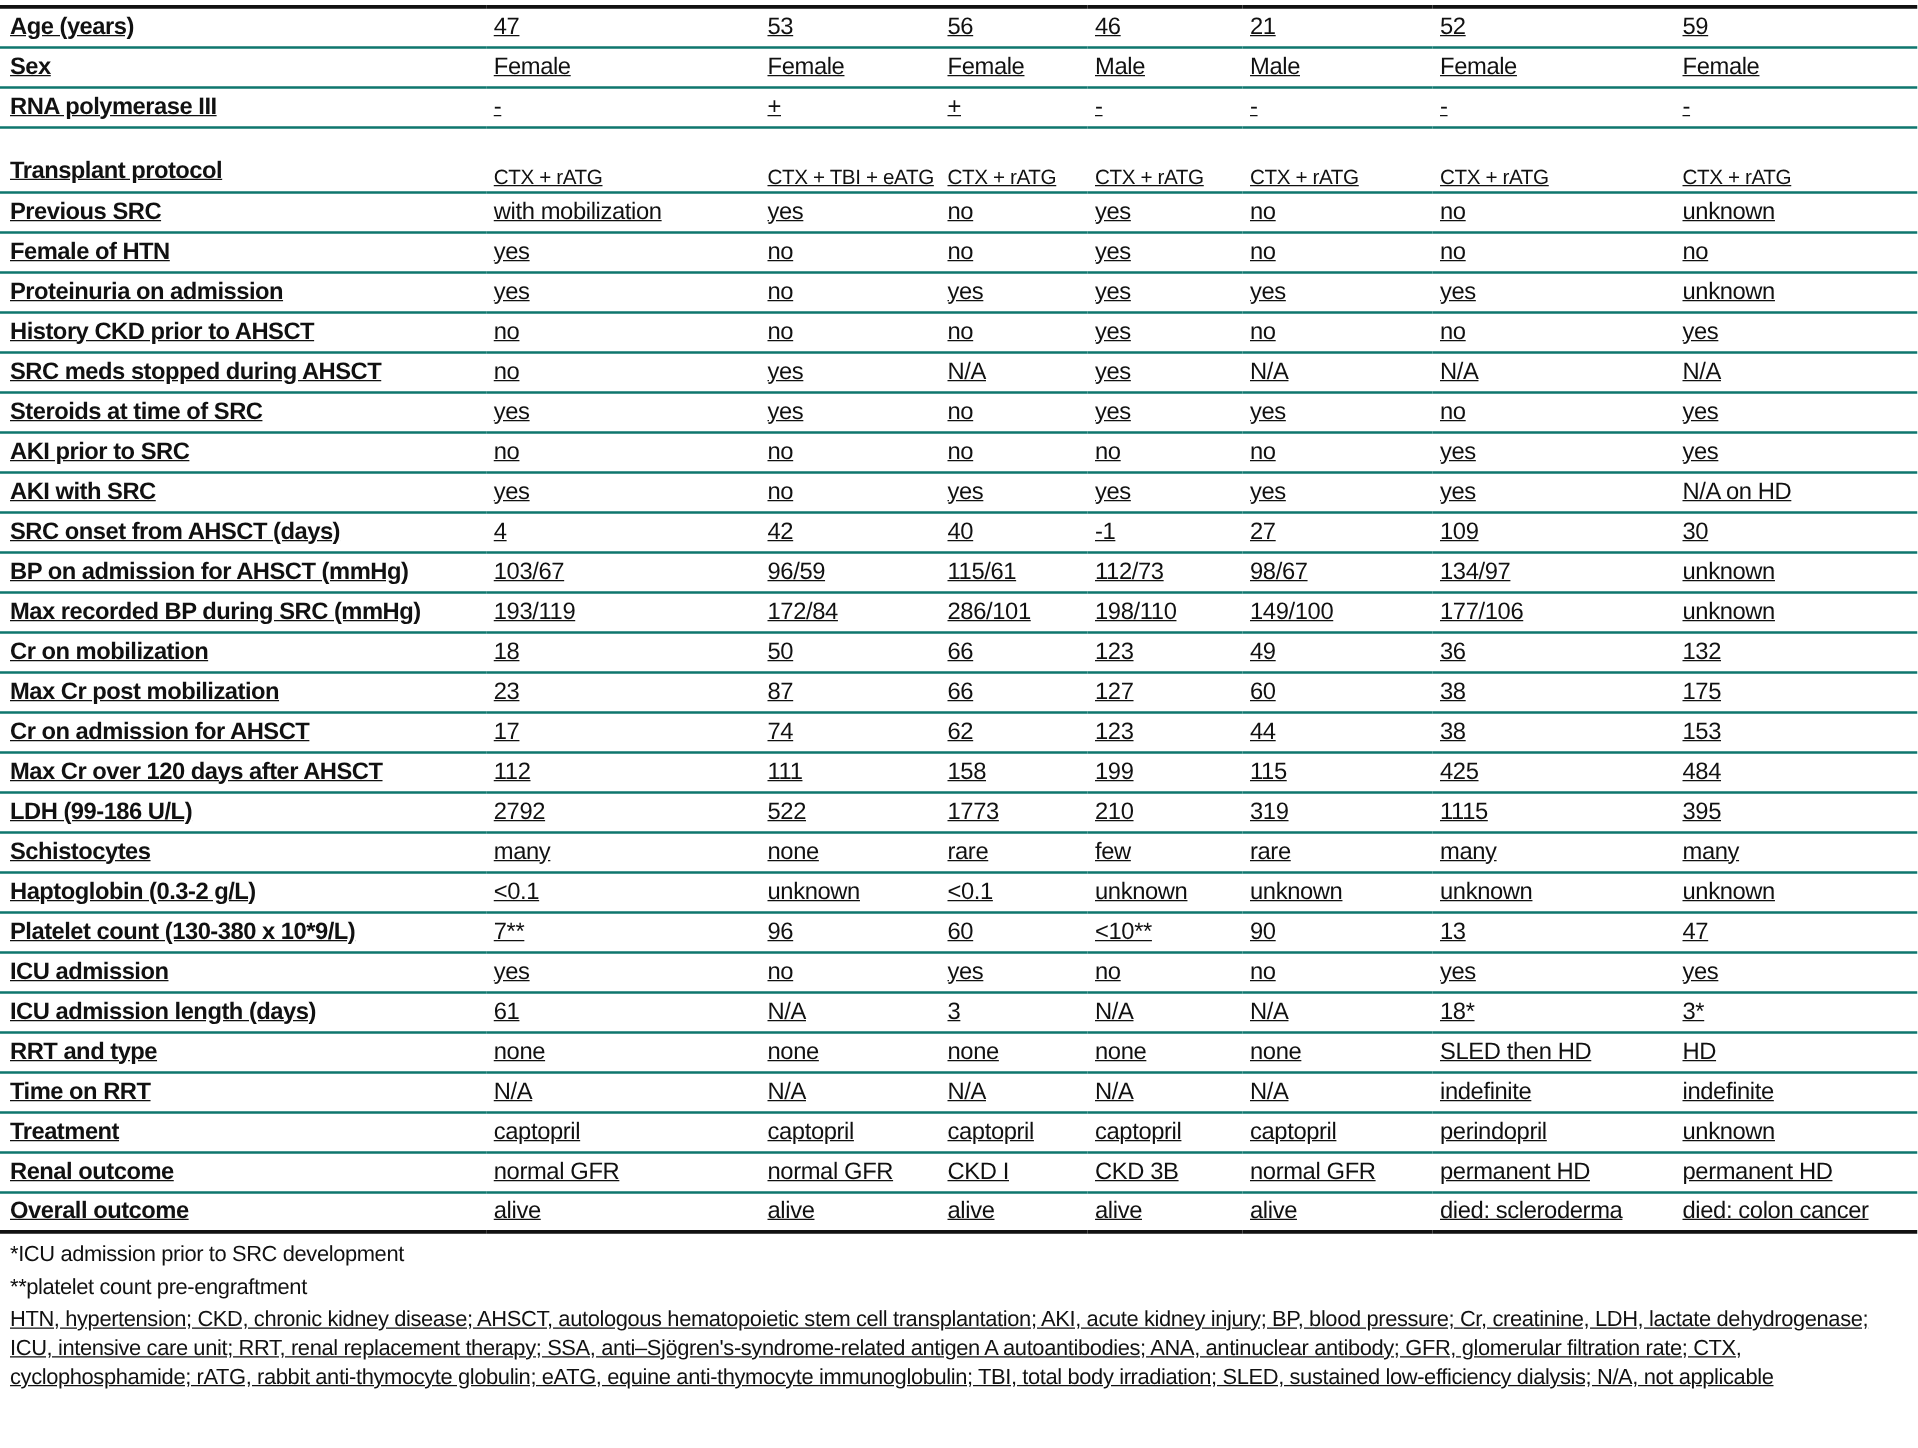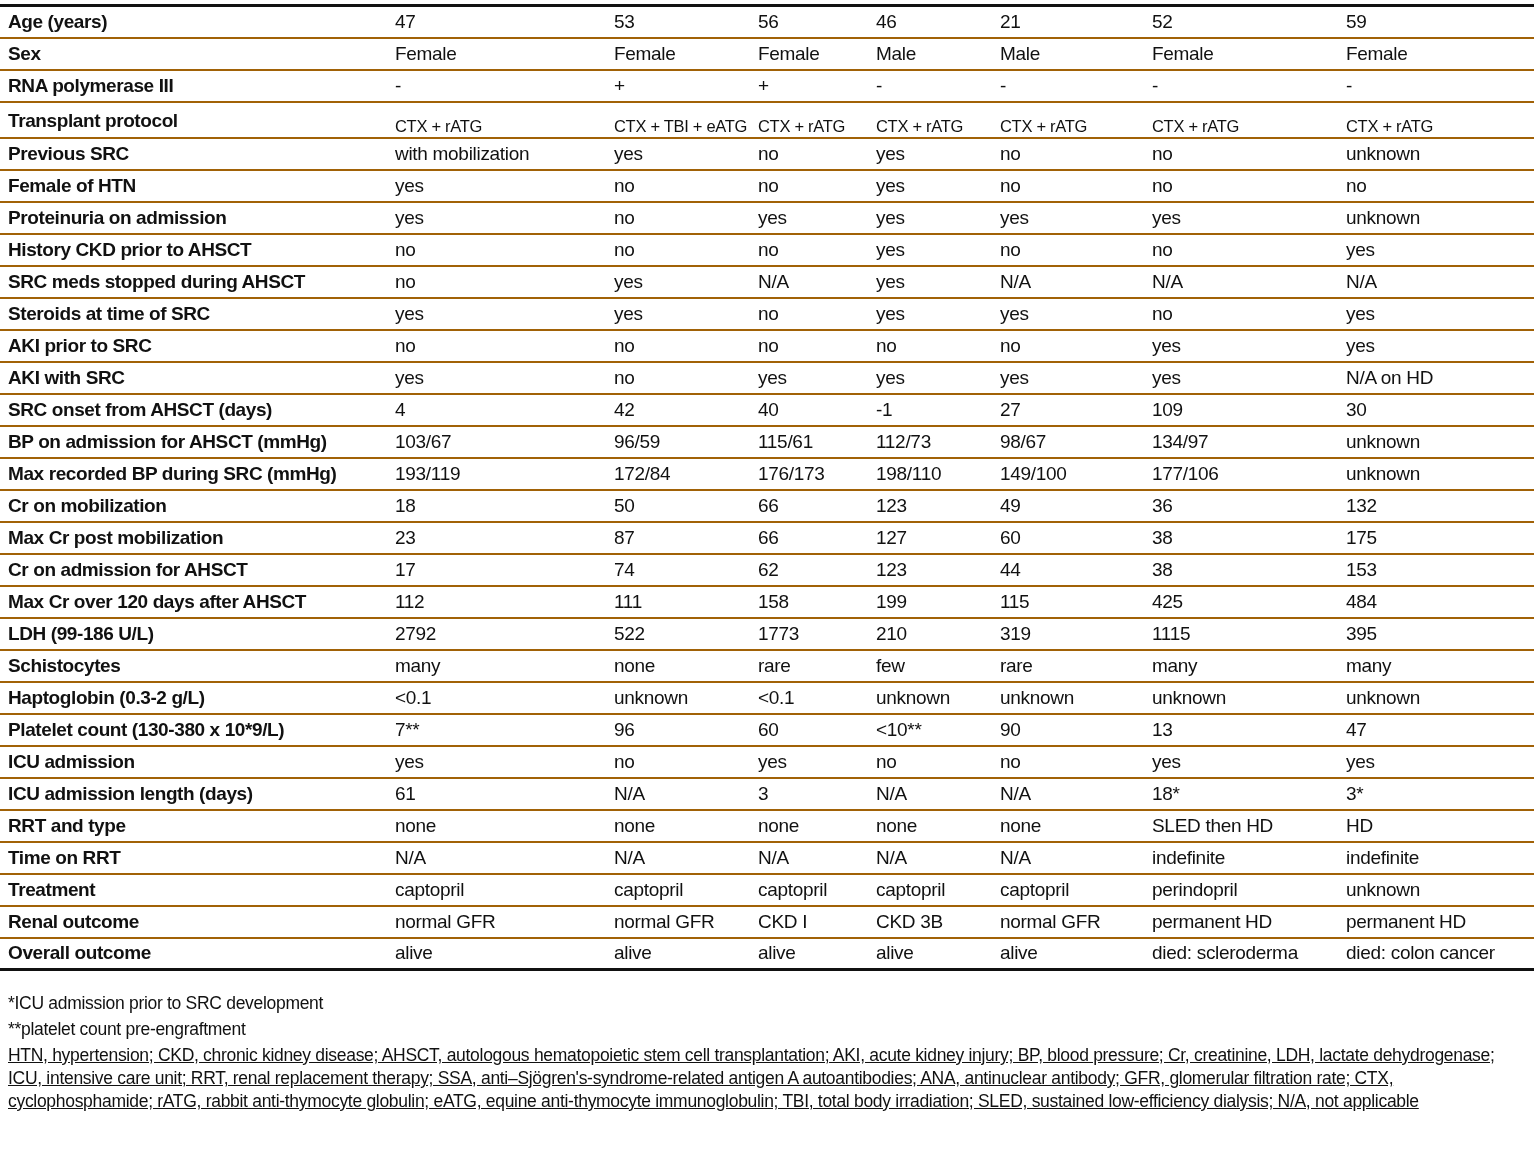--- a/index.html
+++ b/index.html
@@ -10,23 +10,23 @@
     .table-wrap { position: absolute; left: 0; top: 4px; width: 1534px; }
     table { border-collapse: collapse; width: 1534px; table-layout: fixed; }
     col.c-label { width: 389px; }
     col.c1 { width: 219px; }
     col.c2 { width: 144px; }
     col.c3 { width: 118px; }
     col.c4 { width: 124px; }
     col.c5 { width: 152px; }
     col.c6 { width: 194px; }
     col.c7 { width: 194px; }
-    tr { height: 32px; }
-    tr.tall { height: 36px; }
-    tr { border-top: 2px solid #a16207; }
+    tr { height: 32px; text-decoration: underline; }
+    tr.tall { height: 52px; }
+    tr { border-top: 2px solid #0f766e; }
     tr:first-child { border-top: 3px solid #111; }
     tr:last-child { border-bottom: 3px solid #111; }
     td {
       padding: 0 0 0 6px; font-size: 19px; line-height: 22px; vertical-align: middle;
       white-space: nowrap; letter-spacing: -0.3px;
     }
     td.label { font-weight: bold; padding-left: 8px; letter-spacing: -0.4px; }
     tr.tall td.val { font-size: 16.5px; line-height: 21px; vertical-align: bottom; padding-bottom: 0; white-space: normal; }
     tr.tall td.label { vertical-align: bottom; padding-bottom: 5px; }
     .footnotes { position: absolute; left: 8px; top: 992px; width: 1520px; font-size: 17.5px; line-height: 22px; letter-spacing: -0.3px; }
@@ -186,21 +186,21 @@
           <td class="val">115/61</td>
           <td class="val">112/73</td>
           <td class="val">98/67</td>
           <td class="val">134/97</td>
           <td class="val">unknown</td>
         </tr>
         <tr>
           <td class="label">Max recorded BP during SRC (mmHg)</td>
           <td class="val">193/119</td>
           <td class="val">172/84</td>
-          <td class="val">176/173</td>
+          <td class="val">286/101</td>
           <td class="val">198/110</td>
           <td class="val">149/100</td>
           <td class="val">177/106</td>
           <td class="val">unknown</td>
         </tr>
         <tr>
           <td class="label">Cr on mobilization</td>
           <td class="val">18</td>
           <td class="val">50</td>
           <td class="val">66</td>

